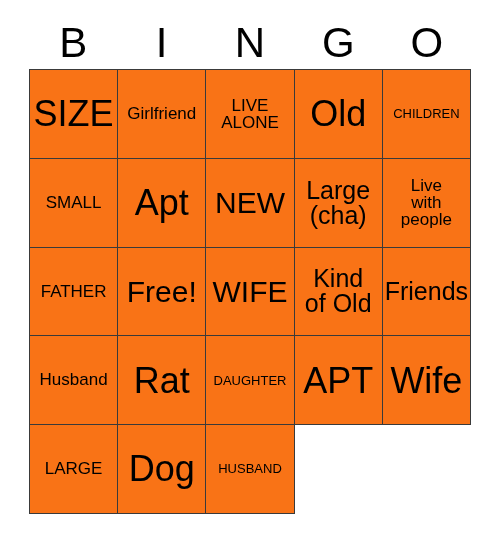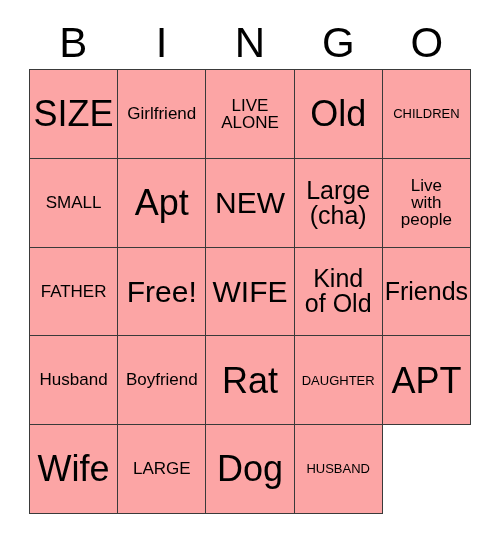--- a/index.html
+++ b/index.html
@@ -64,21 +64,21 @@
   .cell {
     border-right: 1px solid #3a3a3a;
     border-bottom: 1px solid #3a3a3a;
     box-sizing: border-box;
     display: flex;
     align-items: center;
     justify-content: center;
     text-align: center;
     padding: 0 1px;
     overflow: hidden;
-    background: #fca5a5;
+    background: #f97316;
   }
   .cell-text {
     display: block;
     width: 100%;
     line-height: 1.04;
     white-space: pre-line;
     word-break: normal;
   }
 
   
@@ -157,23 +157,20 @@
 of Old</span>
       </div>
 
     <div class="cell">
         <span class="cell-text fs-md">Friends</span>
       </div>
     <div class="cell">
         <span class="cell-text fs-sm">Husband</span>
       </div>
     <div class="cell">
-        <span class="cell-text fs-sm">Boyfriend</span>
-      </div>
-    <div class="cell">
         <span class="cell-text fs-xl">Rat</span>
       </div>
     <div class="cell">
         <span class="cell-text fs-xxs">DAUGHTER</span>
       </div>
 
     <div class="cell">
         <span class="cell-text fs-xl">APT</span>
       </div>
     <div class="cell">

